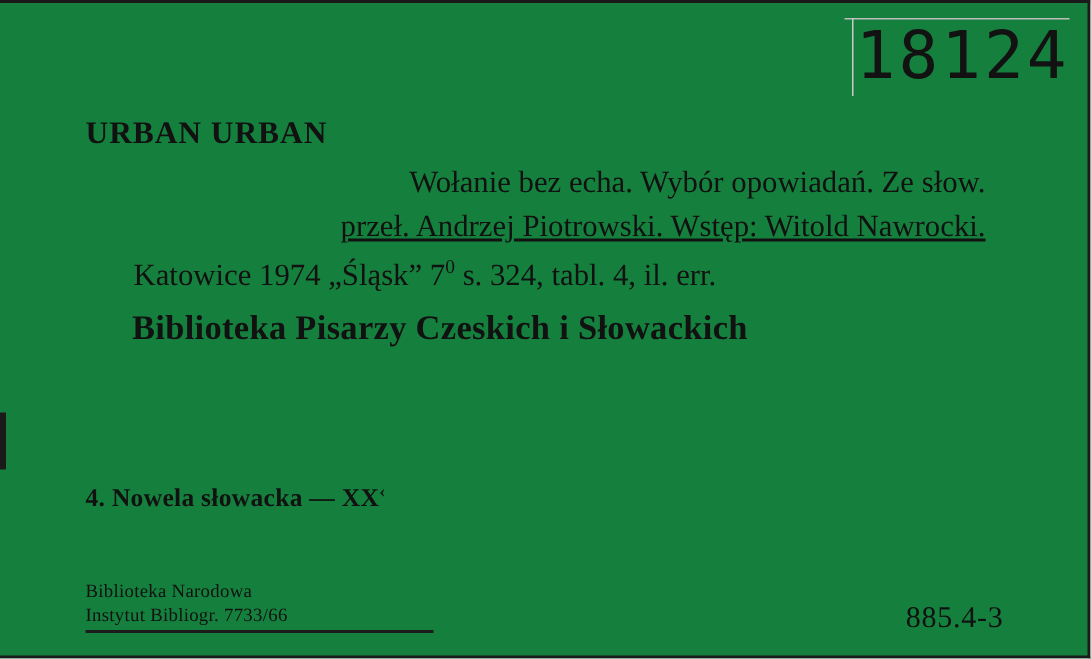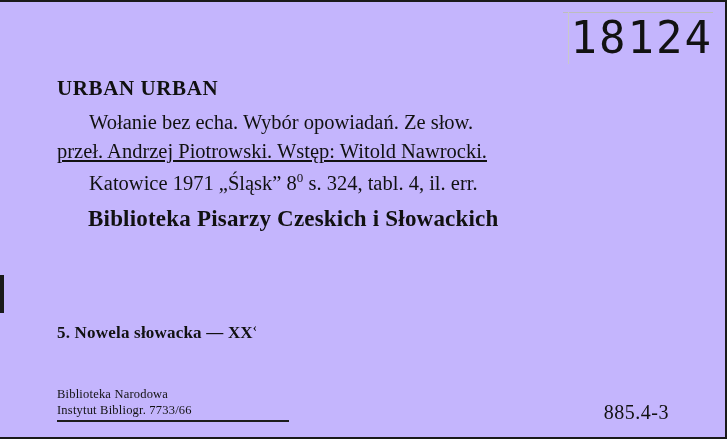--- a/index.html
+++ b/index.html
@@ -4,21 +4,21 @@
 <style>
   html, body {
     margin: 0;
     padding: 0;
     background: #ffffff;
   }
   #card {
     position: relative;
     width: 727px;
     height: 439px;
-    background: #c4b5fd;
+    background: #15803d;
     overflow: hidden;
     font-family: "Liberation Serif", serif;
     color: #111111;
   }
 
   
   #card .edge-top {
     position: absolute;
     left: 0; top: 0; width: 727px; height: 2px;
     background: #1a1a1a;
@@ -80,20 +80,21 @@
   }
 
   
   .desc {
     position: absolute;
     left: 57px;
     top: 108px;
     width: 600px;
     font-size: 20.5px;
     line-height: 1.42;
+    text-align: right;
   }
   .desc .line1 { text-indent: 32px; }
   .desc .line2 { text-indent: 0; text-decoration: underline; }
 
   .imprint {
     position: absolute;
     left: 57px;
     top: 170px;
     width: 620px;
     font-size: 20.5px;
@@ -169,27 +170,27 @@
   <div class="accession">18124</div>
 
   <div class="author">URBAN URBAN</div>
 
   <div class="desc">
     <div class="line1">Wołanie bez echa. Wybór opowiadań. Ze słow.</div>
     <div class="line2">przeł. Andrzej Piotrowski. Wstęp: Witold Nawrocki.</div>
   </div>
 
   <div class="imprint">
-    <span>Katowice 1971 „Śląsk” 8</span><sup>0</sup><span> s. 324, tabl. 4, il. err.</span>
+    <span>Katowice 1974 „Śląsk” 7</span><sup>0</sup><span> s. 324, tabl. 4, il. err.</span>
   </div>
 
   <div class="series">Biblioteka Pisarzy Czeskich i Słowackich</div>
 
   <div class="subject">
-    <span>5. Nowela słowacka — XX</span><span class="tick">‹</span>
+    <span>4. Nowela słowacka — XX</span><span class="tick">‹</span>
   </div>
 
   <div class="footer-left">
     <div>Biblioteka  Narodowa</div>
     <div>Instytut  Bibliogr.   7733/66</div>
     <div class="rule"></div>
   </div>
 
   <div class="footer-right">885.4-3</div>
 

